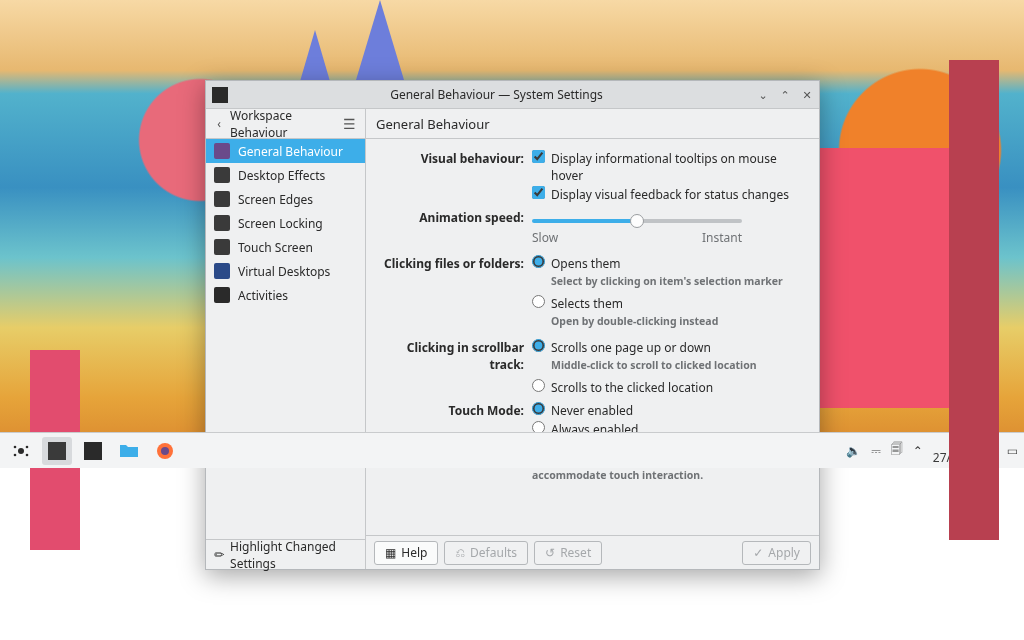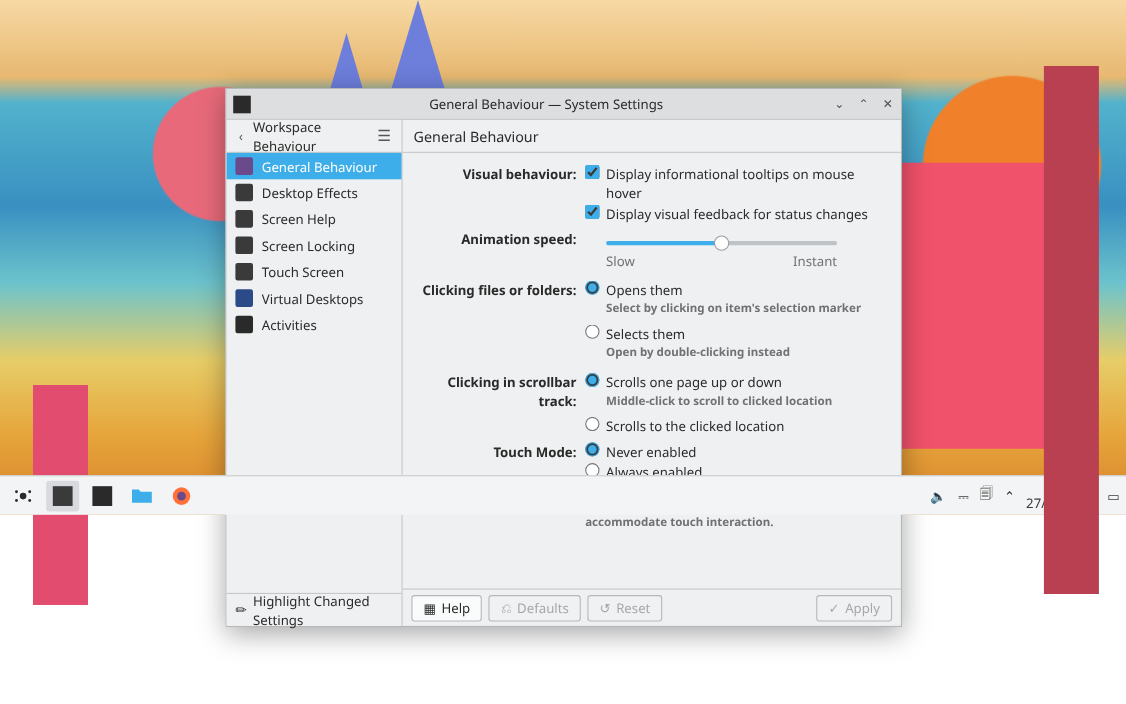--- a/index.html
+++ b/index.html
@@ -42,21 +42,21 @@
 
 .content{flex:1;display:flex;flex-direction:column;min-width:0;}
 .chead{height:30px;border-bottom:1px solid #c5c7c9;display:flex;align-items:center;padding:0 10px;color:#2a2a2a;font-size:13px;}
 .cbody{flex:1;overflow:auto;padding:10px 14px 6px 6px;}
 .row{display:flex;align-items:flex-start;margin-bottom:4px;}
 .row .lab{width:160px;text-align:right;padding-right:8px;color:#2a2a2a;padding-top:1px;font-weight:bold;}
 .row .val{flex:1;}
 .chk,.rad{display:flex;gap:6px;padding:1px 0;color:#2a2a2a;}
 .chk input,.rad input{accent-color:#3daee9;width:13px;height:13px;}
 .hint{font-size:10.5px;color:#6f7275;margin:1px 0 6px 19px;font-weight:bold;}
-.slider-wrap{margin-top:2px;margin-left:19px;}
+.slider-wrap{margin-top:2px;}
 .slider{width:210px;-webkit-appearance:none;appearance:none;background:transparent;}
 .slider::-webkit-slider-runnable-track{height:4px;background:linear-gradient(90deg,#3daee9 0 50%,#c0c3c6 50% 100%);border-radius:2px;}
 .slider::-moz-range-track{height:4px;background:#c0c3c6;border-radius:2px;}
 .slider::-moz-range-progress{height:4px;background:#3daee9;border-radius:2px;}
 .slider::-webkit-slider-thumb{-webkit-appearance:none;width:14px;height:14px;border-radius:50%;background:#fdfdfd;border:1px solid #9a9da0;margin-top:-5px;}
 .slider::-moz-range-thumb{width:14px;height:14px;border-radius:50%;background:#fdfdfd;border:1px solid #9a9da0;}
 .slabels{display:flex;justify-content:space-between;width:210px;font-size:10.5px;color:#6f7275;margin-top:2px;}
 
 .cfoot{height:34px;border-top:1px solid #c5c7c9;display:flex;align-items:center;padding:0 8px;gap:6px;}
 .btn{display:inline-flex;align-items:center;gap:5px;height:24px;padding:0 10px;border:1px solid #b5b8bb;border-radius:3px;background:#fafbfb;color:#2a2a2a;cursor:pointer;}
@@ -102,21 +102,21 @@
      <li class="active">
               <span class="ic" style="background:#6a4a8a"></span>
               <span>General Behaviour</span>
             </li>
      <li>
               <span class="ic" style="background:#3a3a3a"></span>
               <span>Desktop Effects</span>
             </li>
      <li>
               <span class="ic" style="background:#3a3a3a"></span>
-              <span>Screen Help</span>
+              <span>Screen Edges</span>
             </li>
      <li>
               <span class="ic" style="background:#3a3a3a"></span>
               <span>Screen Locking</span>
             </li>
      <li>
               <span class="ic" style="background:#3a3a3a"></span>
               <span>Touch Screen</span>
             </li>
      <li>

